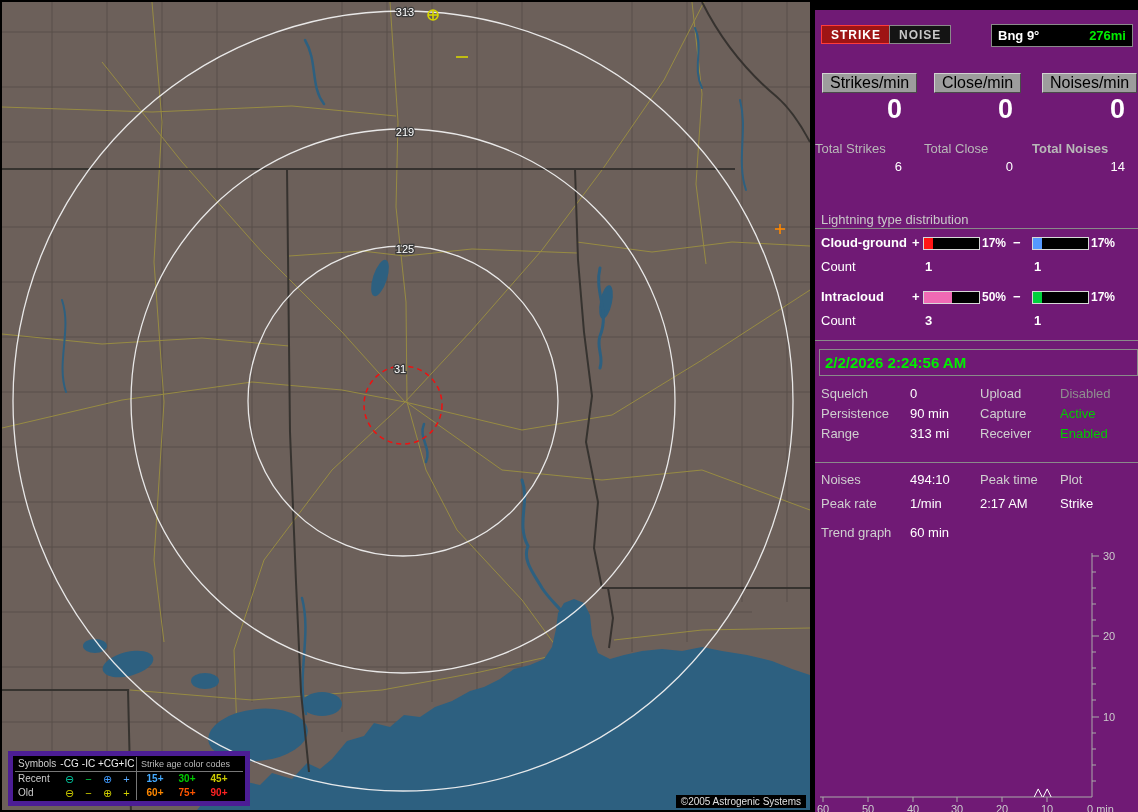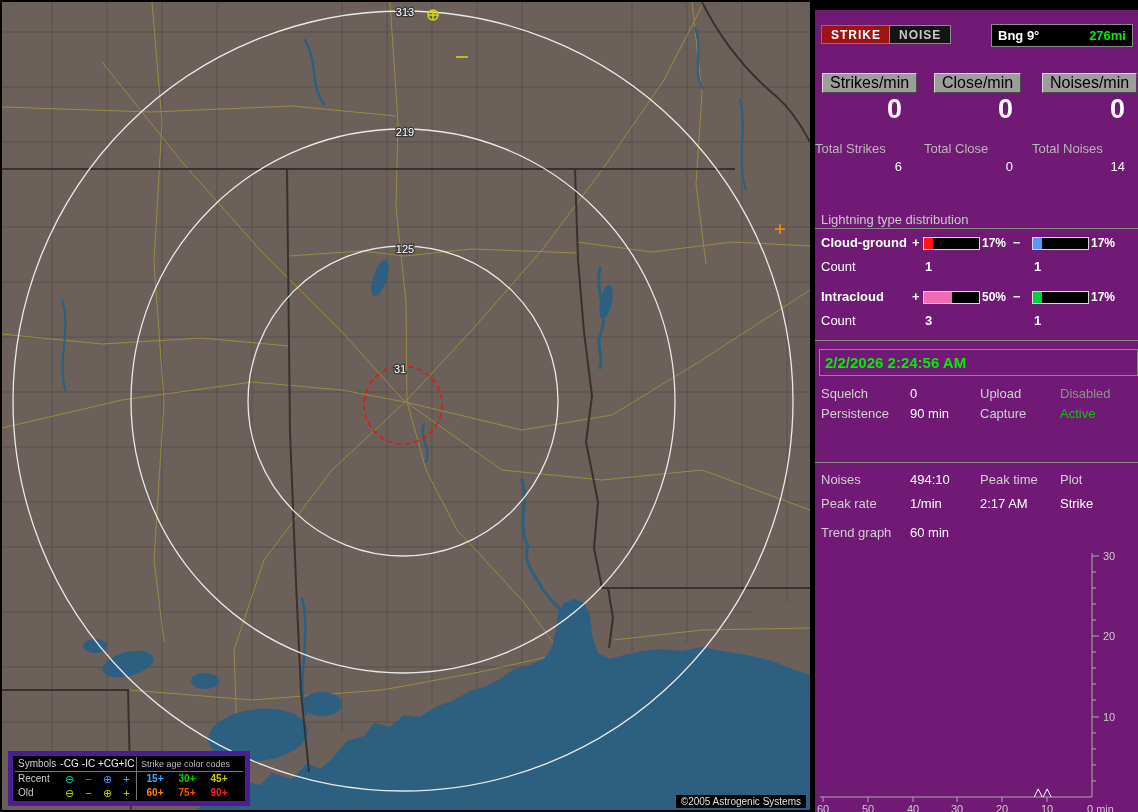--- a/index.html
+++ b/index.html
@@ -197,21 +197,21 @@
     <span class="chip" style="left:7px;">Strikes/min</span>
     <span class="chip" style="left:119px;">Close/min</span>
     <span class="chip" style="left:227px;">Noises/min</span>
 
     <div class="big-zero" style="left:25px;">0</div>
     <div class="big-zero" style="left:136px;">0</div>
     <div class="big-zero" style="left:248px;">0</div>
 
     <div class="total-lbl" style="left:0;">Total Strikes</div>
     <div class="total-lbl" style="left:109px;">Total Close</div>
-    <div class="total-lbl" style="left:217px;">Total Noises</div>
+    <div class="total-lbl" style="left:217px;font-weight:bold;">Total Noises</div>
 
     <div class="total-val" style="left:25px;">6</div>
     <div class="total-val" style="left:136px;">0</div>
     <div class="total-val" style="left:248px;">14</div>
 
     <div class="dist-title">Lightning type distribution</div>
     <div class="hline" style="top:218px;"></div>
 
     <div class="dist-row" style="top:225px;">
       <span class="dist-name">Cloud-ground</span>
@@ -261,20 +261,26 @@
       <span class="lab" style="left:6px;">Squelch</span>
       <span class="val" style="left:95px;">0</span>
       <span class="lab" style="left:165px;">Upload</span>
       <span class="val" style="left: 245px; color: rgb(143, 143, 143);">Disabled</span>
     </div>
     <div class="set-row" style="top:396px;">
       <span class="lab" style="left:6px;">Persistence</span>
       <span class="val" style="left:95px;">90 min</span>
       <span class="lab" style="left:165px;">Capture</span>
       <span class="val" style="left: 245px; color: rgb(0, 204, 0);">Active</span>
+    </div>
+    <div class="set-row" style="top:416px;">
+      <span class="lab" style="left:6px;">Range</span>
+      <span class="val" style="left:95px;">313 mi</span>
+      <span class="lab" style="left:165px;">Receiver</span>
+      <span class="val" style="left: 245px; color: rgb(0, 204, 0);">Enabled</span>
     </div>
 
     <div class="hline" style="top:452px;"></div>
 
     <div class="set-row" style="top:462px;">
       <span class="lab" style="left:6px;">Noises</span>
       <span class="val" style="left:95px;">494:10</span>
       <span class="lab" style="left:165px;">Peak time</span>
       <span class="lab" style="left:245px;">Plot</span>
     </div>

